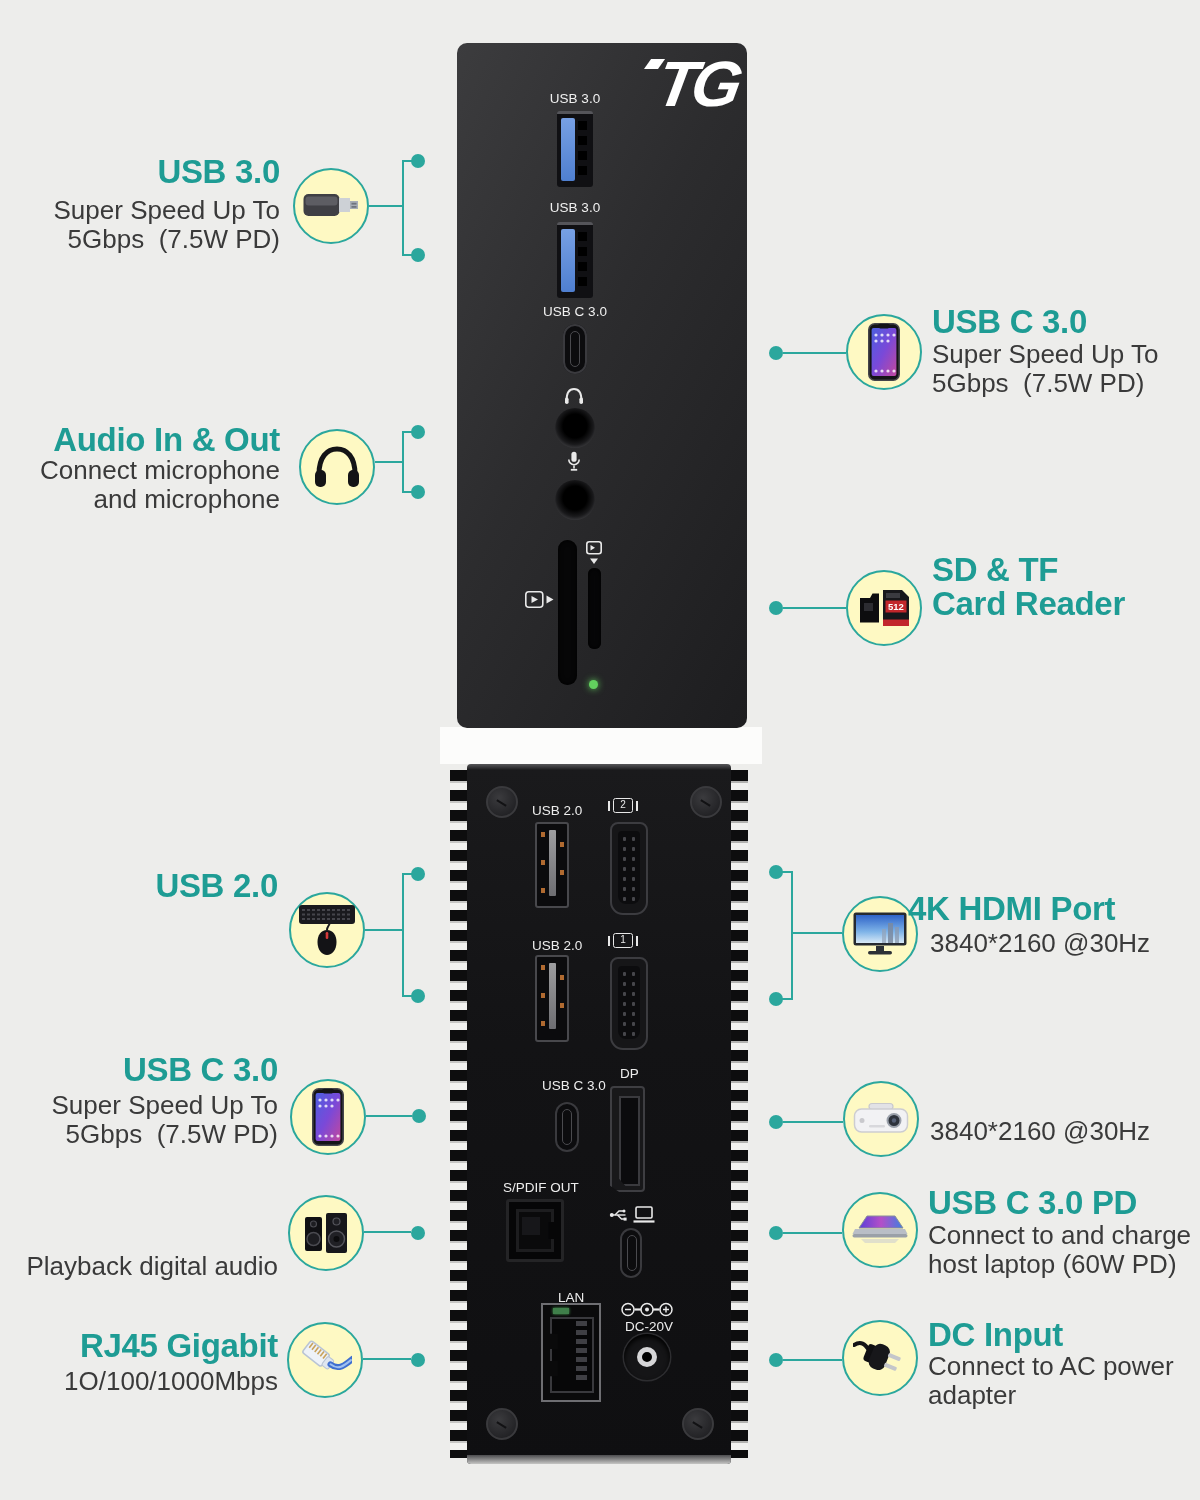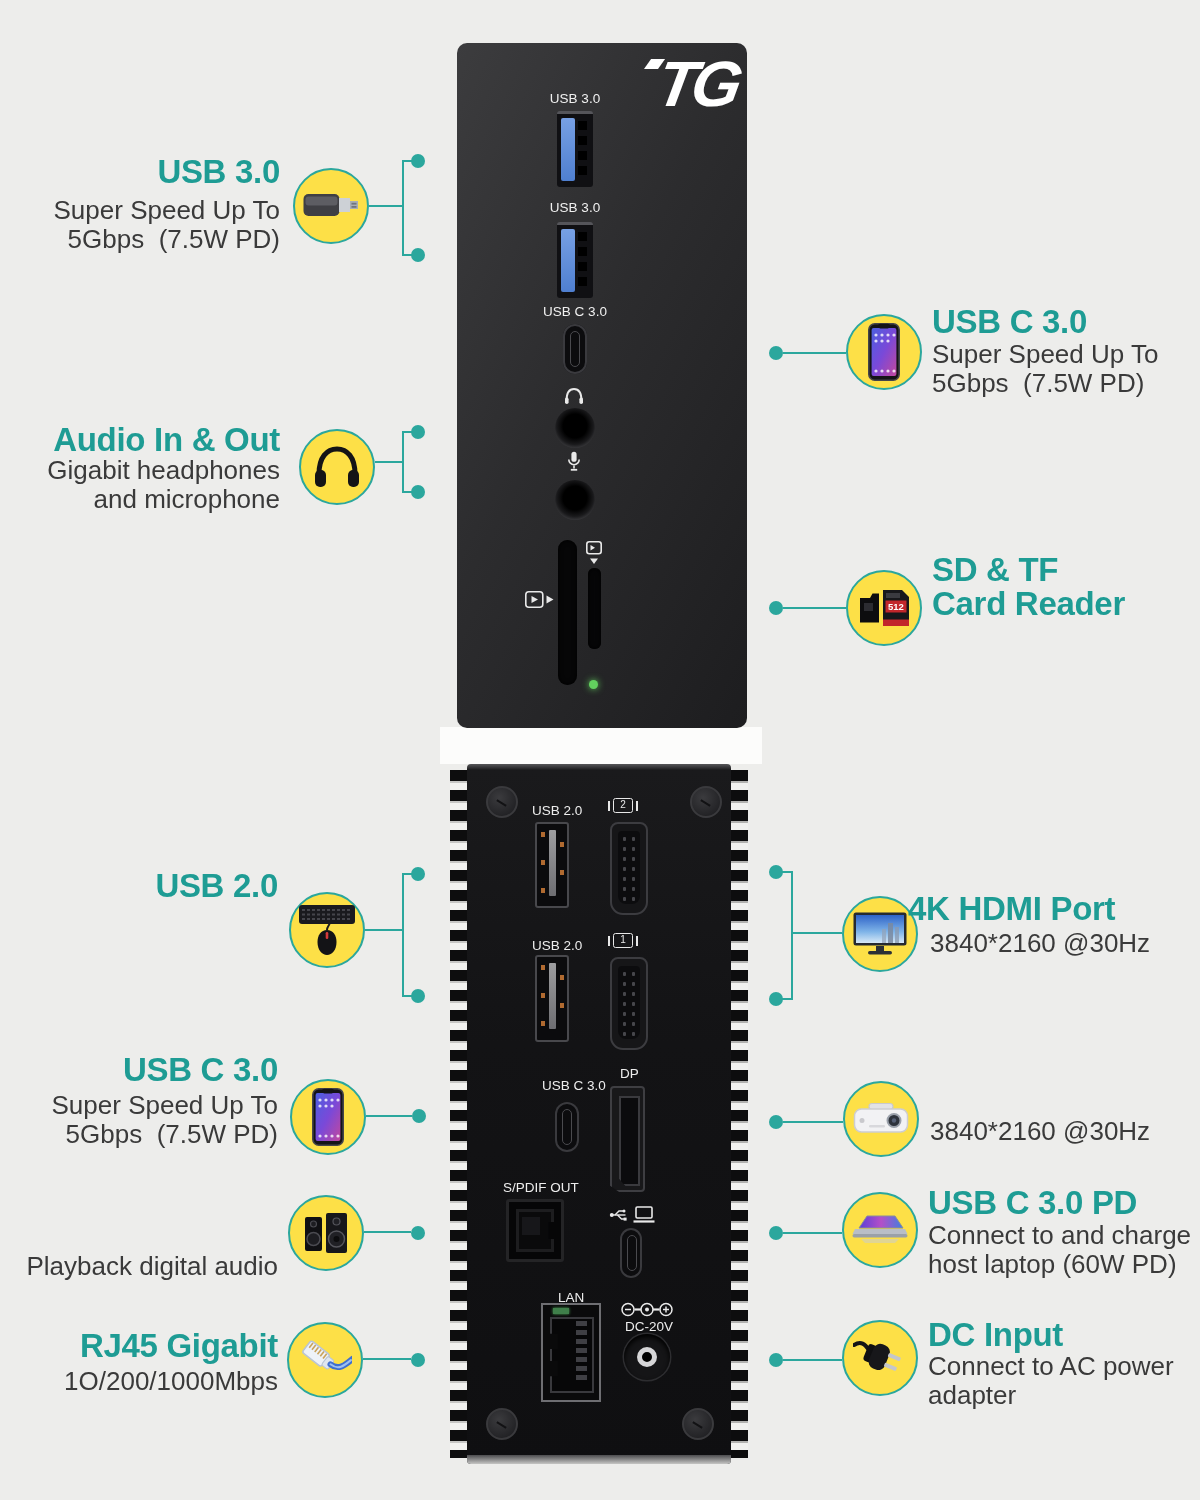--- a/index.html
+++ b/index.html
@@ -8,21 +8,21 @@
   .abs{position:absolute;}
 
   
   .co-title{position:absolute;font-weight:bold;font-size:33px;line-height:34px;color:#1E9C94;
             letter-spacing:-.3px;white-space:pre-wrap;}
   .co-desc{position:absolute;font-size:26px;line-height:28.5px;color:#3A3A3A;white-space:pre-wrap;}
   .ra{text-align:right;}
 
   
   .circle{position:absolute;width:76px;height:76px;border-radius:50%;border:2px solid #2BA79D;
-          background:#fde047;box-sizing:border-box;display:flex;align-items:center;justify-content:center;}
+          background:#fef9c3;box-sizing:border-box;display:flex;align-items:center;justify-content:center;}
   .dot{position:absolute;width:14px;height:14px;border-radius:50%;background:#2BA79D;}
   .hline{position:absolute;height:2px;background:#2BA79D;}
   .vline{position:absolute;width:2px;background:#2BA79D;}
 
   
   .front{position:absolute;left:457px;top:43px;width:290px;height:685px;border-radius:10px;
          background:linear-gradient(118deg,#3c3c3e 0%,#2c2c2e 45%,#1d1d1f 100%);}
   .logo{position:absolute;top:4px;right:10px;color:#fff;font-size:64px;font-weight:bold;
         font-style:italic;letter-spacing:-5px;transform:skewX(-10deg);}
   .logo::before{content:"";position:absolute;left:-14px;top:12px;width:14px;height:10px;
@@ -250,21 +250,21 @@
     </svg>
   </div>
   <div class="hline" style="left:369px;top:205px;width:34px"></div>
   <div class="vline" style="left:402px;top:161px;height:95px"></div>
   <div class="hline" style="left:402px;top:160px;width:14px"></div>
   <div class="hline" style="left:402px;top:254px;width:14px"></div>
   <div class="dot" style="left:411px;top:154px"></div>
   <div class="dot" style="left:411px;top:248px"></div>
 
   <div class="co-title ra" style="right:920px;top:423px">Audio In &amp; Out</div>
-  <div class="co-desc ra" style="right:920px;top:456px">Gigabit headphones
+  <div class="co-desc ra" style="right:920px;top:456px">Connect microphone
 and microphone</div>
   <div class="circle" style="left:299px;top:429px">
     <svg width="50" height="46" viewBox="0 0 50 46">
       <path d="M7 30 C7 13 15 5 25 5 C35 5 43 13 43 30" fill="none" stroke="#141416" stroke-width="5" stroke-linecap="round"></path>
       <rect x="3" y="26" width="11" height="17" rx="5" fill="#141416"></rect>
       <rect x="36" y="26" width="11" height="17" rx="5" fill="#141416"></rect>
     </svg>
   </div>
   <div class="hline" style="left:375px;top:461px;width:27px"></div>
   <div class="vline" style="left:402px;top:432px;height:61px"></div>
@@ -371,21 +371,21 @@
       <rect x="26" y="5" width="21" height="40" rx="2" fill="#17171b"></rect>
       <circle cx="36.5" cy="31" r="8" fill="#202025" stroke="#55555c" stroke-width="1.5"></circle>
       <circle cx="36.5" cy="31" r="3" fill="#0c0c0e"></circle>
       <circle cx="36.5" cy="13.5" r="3.5" fill="#202025" stroke="#55555c" stroke-width="1.2"></circle>
     </svg>
   </div>
   <div class="hline" style="left:364px;top:1231px;width:47px"></div>
   <div class="dot" style="left:411px;top:1226px"></div>
 
   <div class="co-title ra" style="right:922px;top:1329px">RJ45 Gigabit</div>
-  <div class="co-desc ra" style="right:922px;top:1367px">1O/200/1000Mbps</div>
+  <div class="co-desc ra" style="right:922px;top:1367px">1O/100/1000Mbps</div>
   <div class="circle" style="left:287px;top:1322px">
     <svg width="54" height="54" viewBox="0 0 54 54">
       <g transform="rotate(38 27 27)">
         <rect x="4" y="20" width="24" height="15" rx="2.5" fill="#eef2f8" stroke="#b9c4d4" stroke-width="1.5"></rect>
         <g stroke="#c9a25a" stroke-width="1.6">
           <line x1="7" y1="21" x2="7" y2="27"></line>
             <line x1="10.5" y1="21" x2="10.5" y2="27"></line>
           <line x1="14" y1="21" x2="14" y2="27"></line>
             <line x1="17.5" y1="21" x2="17.5" y2="27"></line>
           <line x1="21" y1="21" x2="21" y2="27"></line>

